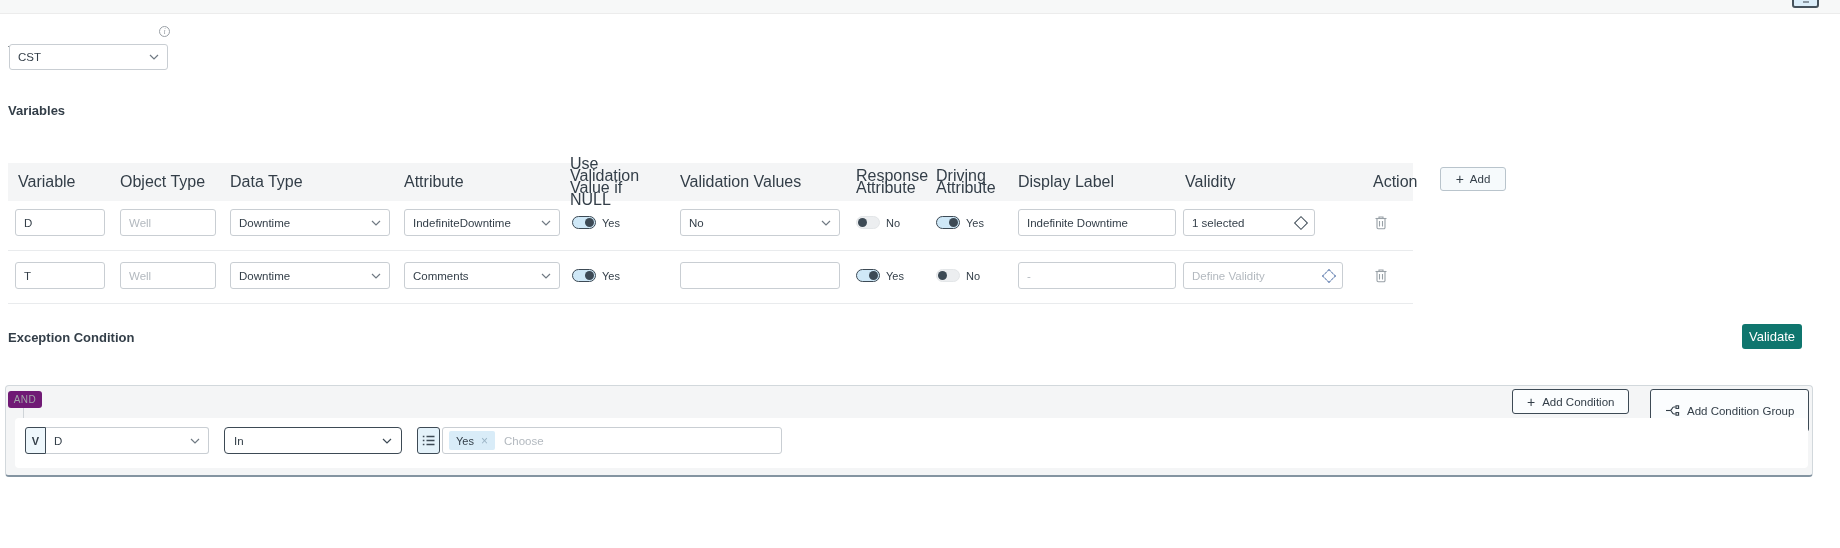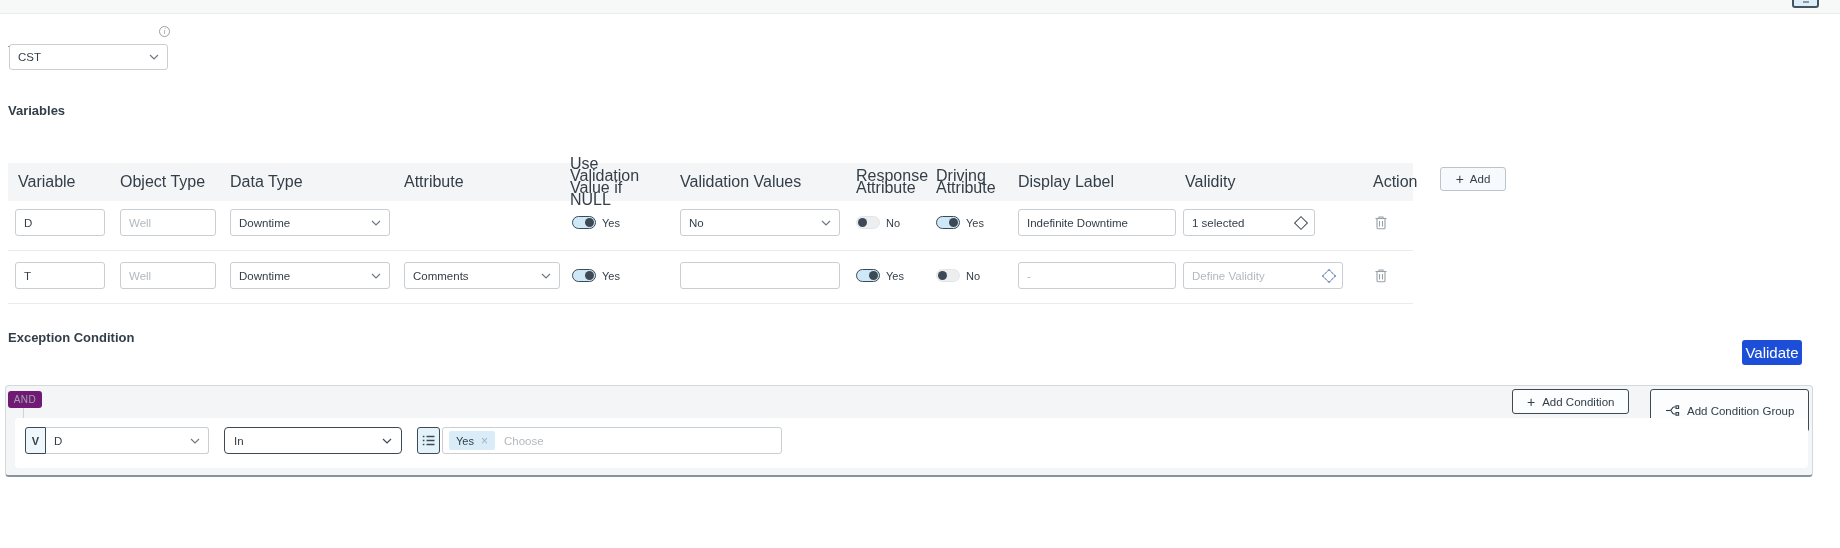--- a/index.html
+++ b/index.html
@@ -53,22 +53,22 @@
   .tlabel { font-size:11px; margin-left:6px; color:#333e48; }
 
   
   .diamond { width:10px; height:10px; transform:rotate(45deg); flex:0 0 auto; margin-left:6px; }
   .diamond.solid { border:1px solid #3d4a55; }
   .diamond.dashed { border:1px dashed #6c87b5; }
 
   
   .btn-light { border:1px solid #b9c4cc; border-radius:3px; background:#f6fafc;
     font-size:11.5px; color:#333e48; display:flex; align-items:center; justify-content:center; gap:6px; cursor:pointer; }
-  .btn-dark { background:#1d4ed8; color:#fff; border:none; border-radius:3px;
-    font-size:15px; display:flex; align-items:center; justify-content:center; cursor:pointer;margin-top:16px; }
+  .btn-dark { background:#0f766e; color:#fff; border:none; border-radius:3px;
+    font-size:13px; display:flex; align-items:center; justify-content:center; cursor:pointer; }
   .btn-outline { border:1px solid #3d4a55; border-radius:3px; background:#fbfdfe;
     font-size:11.5px; color:#333e48; display:flex; align-items:center; justify-content:center; gap:7px; padding:0 14px; cursor:pointer; }
   .plus-glyph { font-size:14px; font-weight:normal; color:#333e48; line-height:1; }
 
   
   .panel { left:5px; top:385px; width:1808px; height:92px; background:#f4f5f6;
     border:1px solid #d2d8dc; border-bottom:2px solid #8494a1; border-radius:4px; }
   .and-chip { left:8px; top:391px; width:34px; height:17px; background:#701a75; color:#a2a6aa;
     font-size:10px; border-radius:3px; display:flex; align-items:center; justify-content:center; letter-spacing:0.5px; }
   .connector { left:23px; top:408px; width:1px; height:12px; background:#cfd4d8; }
@@ -140,20 +140,28 @@
     <div class="inp muted" style="width:96px;">Well</div>
   </div>
   <div class="cell" style="left:230px; top:209px;">
     <div class="sel" style="width:160px;">
       <span>Downtime</span>
       <svg class="chev" width="10" height="6" viewBox="0 0 10 6">
           <path d="M1 1 L5 5 L9 1" stroke="#707a83" stroke-width="1.2" fill="none"></path>
         </svg>
     </div>
   </div>
+  <div class="cell" style="left:404px; top:209px;">
+    <div class="sel" style="width:156px;">
+      <span>IndefiniteDowntime</span>
+      <svg class="chev" width="10" height="6" viewBox="0 0 10 6">
+          <path d="M1 1 L5 5 L9 1" stroke="#707a83" stroke-width="1.2" fill="none"></path>
+        </svg>
+    </div>
+  </div>
   <div class="cell" style="left:572px; top:209px;">
     <span class="toggle on">
         <span class="knob"></span>
       </span>
     <span class="tlabel">Yes</span>
   </div>
   <div class="cell" style="left:680px; top:209px;">
     <div class="sel" style="width:160px;">
       <span>No</span>
       <svg class="chev" width="10" height="6" viewBox="0 0 10 6">

